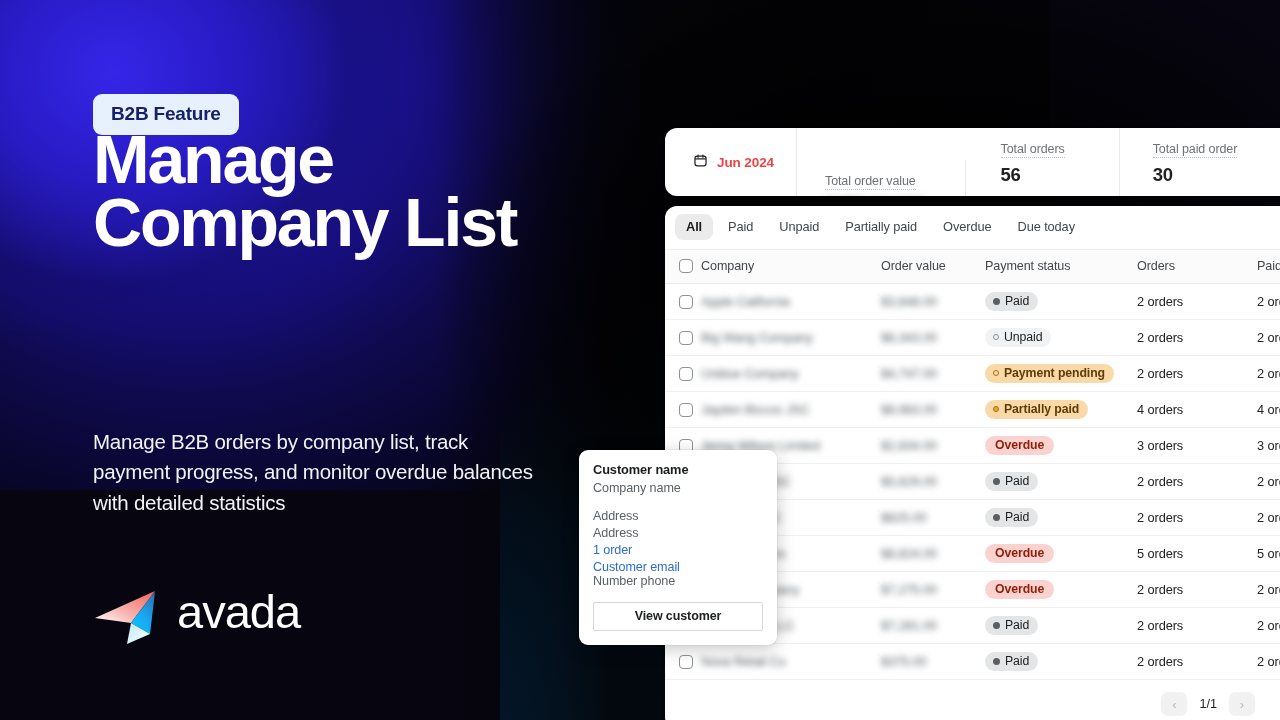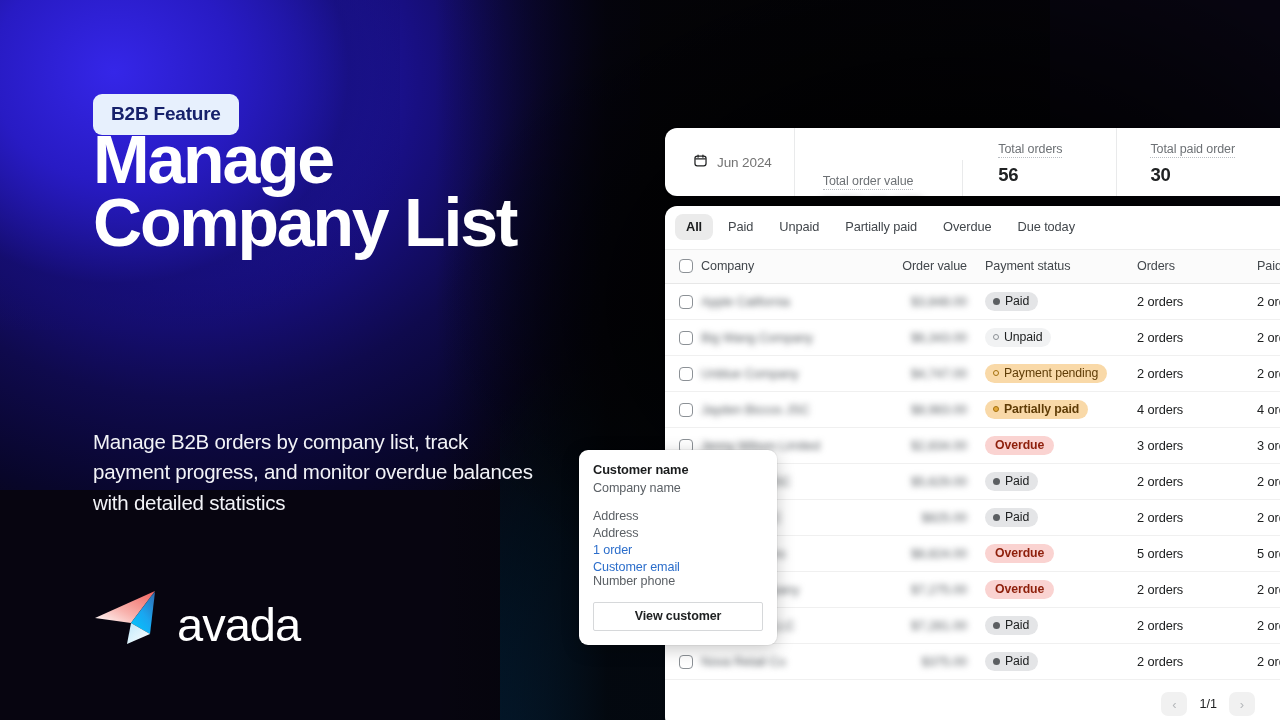--- a/index.html
+++ b/index.html
@@ -87,21 +87,21 @@
     width: 440px;
     color: #f2f3f7;
     font-size: 20.5px;
     line-height: 1.48;
     letter-spacing: -0.25px;
   }
 
   
   #logo {
     position: absolute; top: 588px; left: 0;
-    display: flex; align-items: flex-end; gap: 10px;
+    display: flex; align-items: flex-start; gap: 10px;
   }
   #logo .mark { width: 72px; height: 60px; display: block; }
   #logo .wordmark {
     color: #ffffff;
     font-size: 47px;
     font-weight: normal;
     letter-spacing: -1px;
     line-height: 1;
     margin-left: 2px;
   }
@@ -125,21 +125,21 @@
     align-items: stretch;
     box-shadow: 0 1px 3px rgba(0,0,0,0.12);
     overflow: hidden;
   }
   .stat-date {
     display: flex; align-items: center; gap: 9px;
     padding: 0 22px 0 28px;
     min-width: 116px;
     border-right: 1px solid #e9eaeb;
   }
-  .stat-date .lbl { font-size: 13.5px; font-weight: normal; color: #737373; letter-spacing: -0.1px;}
+  .stat-date .lbl { font-size: 13.5px; font-weight: bold; color: #ef4444; letter-spacing: -0.1px;}
   .stat {
     padding: 13px 0 0 0;
     border-right: 1px solid #e9eaeb;
     flex: 0 0 auto;
   }
   .stat:last-child { border-right: none; }
   .stat .cap {
     font-size: 12.5px;
     color: #6d7175;
     letter-spacing: -0.1px;
@@ -201,21 +201,21 @@
   tbody td {
     padding: 8px 0 8px 0;
     border-bottom: 1px solid #f0f0f0;
     font-size: 12.8px;
     color: #202223;
     letter-spacing: -0.1px;
     height: 26px;
   }
   .c-check  { width: 36px; padding-left: 14px !important; }
   .c-name   { width: 180px; }
-  .c-value  { width: 100px; text-align: right; padding-right: 14px !important; }
+  .c-value  { width: 100px; padding-right: 14px !important; }
   .c-status { width: 156px; padding-left: 4px !important; }
   .c-orders { width: 120px; margin-left: 40px; }
   .c-paid   { width: 108px; }
 
   .cb {
     width: 14px; height: 14px;
     border: 1.3px solid #8c9196;
     border-radius: 4px;
     background: #fff;
     display: block;
@@ -231,21 +231,21 @@
     border-radius: 11px;
     font-size: 12.3px;
     letter-spacing: -0.1px;
     white-space: nowrap;
   }
   .badge .dot { width: 7px; height: 7px; border-radius: 50%; display: inline-block; }
   .badge.paid { background: #e4e5e7; color: #202223; }
   .badge.paid .dot { background: #5c5f62; }
   .badge.unpaid { background: #f1f2f3; color: #202223; }
   .badge.unpaid .dot { background: transparent; border: 1.4px solid #8c9196; width: 6px; height: 6px; }
-  .badge.pending { background: #f9d9a8; color: #5f3c06; font-weight: normal; }
+  .badge.pending { background: #f9d9a8; color: #5f3c06; font-weight: bold; }
   .badge.pending .dot { background: transparent; border: 1.4px solid #a4700d; width: 6px; height: 6px; }
   .badge.partial { background: #f9d9a8; color: #5f3c06; font-weight: bold; }
   .badge.partial .dot { background: #e5a93b; border: 1.4px solid #a4700d; width: 6px; height: 6px; }
   .badge.overdue { background: #fad3d1; color: #8e1f0b; font-weight: bold; padding: 2px 10px 3px 10px; }
 
   #pager {
     display: flex; align-items: center; justify-content: flex-end;
     gap: 6px;
     padding: 12px 110px 13px 0;
   }

